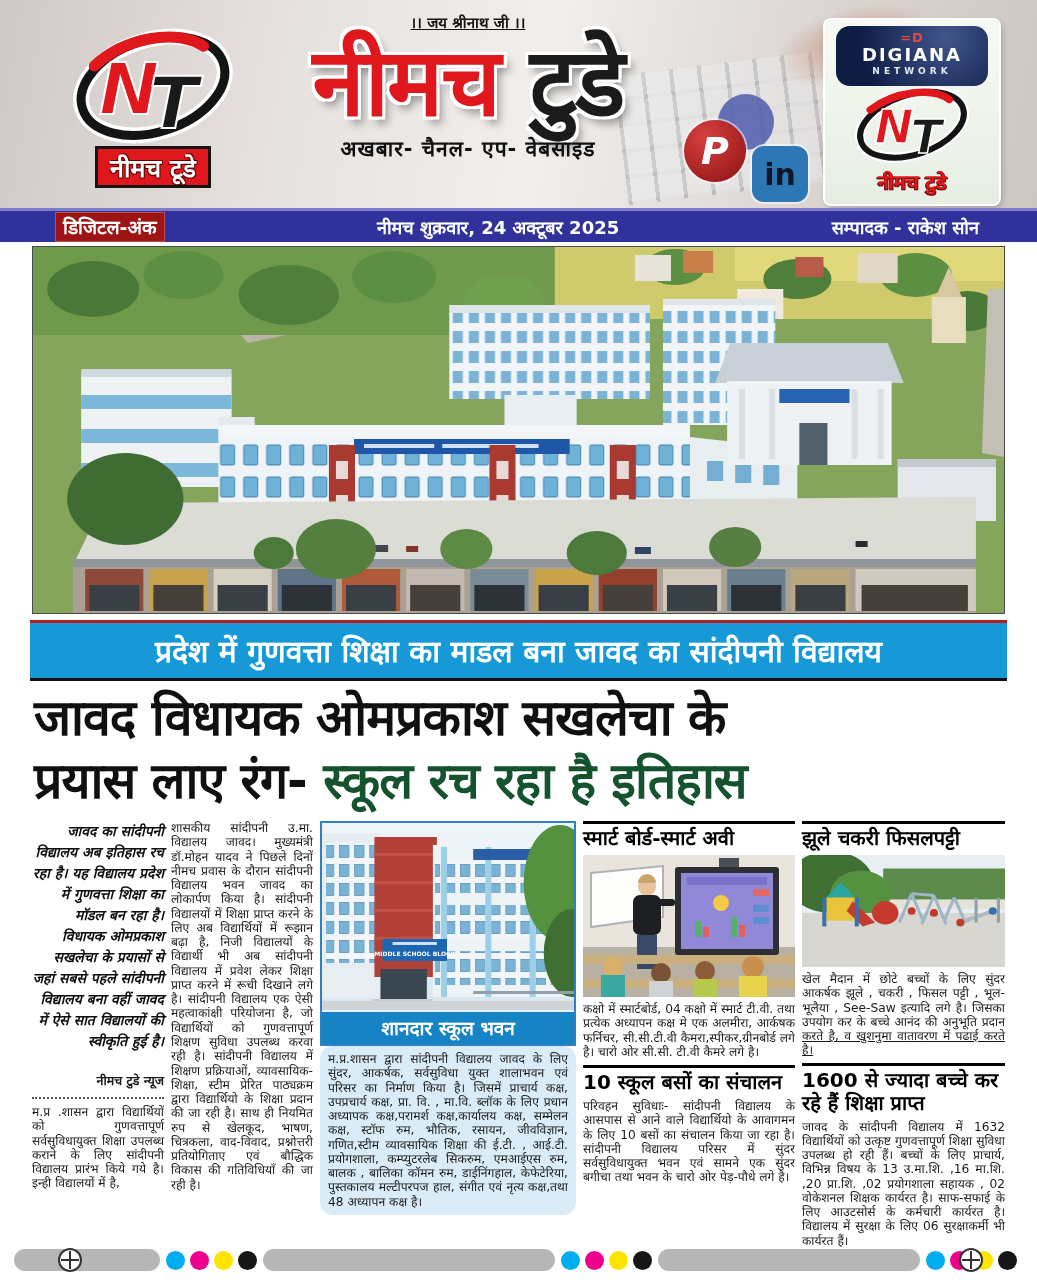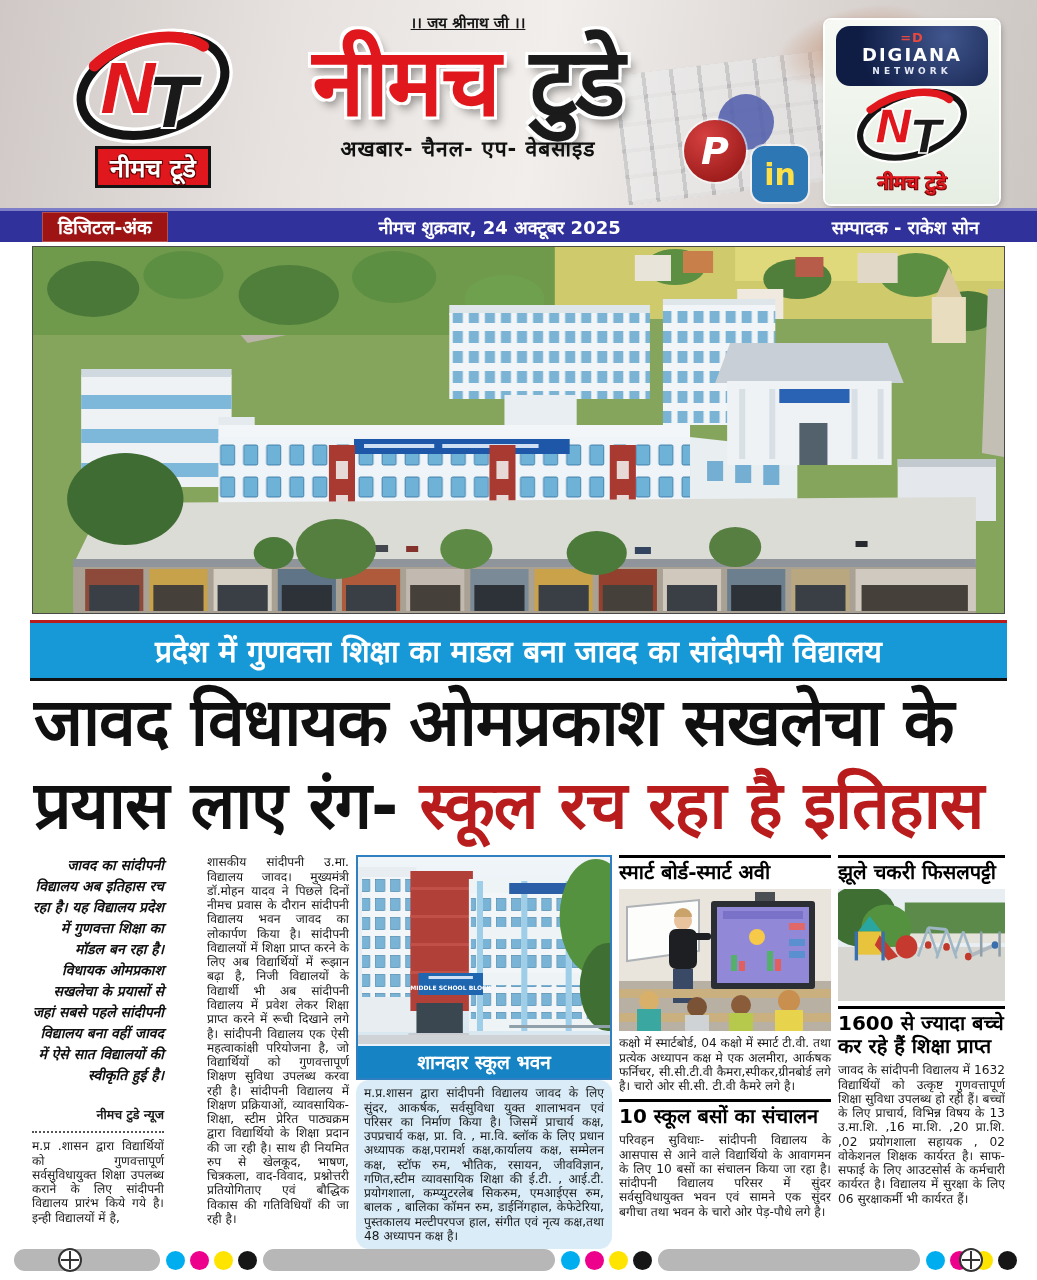--- a/index.html
+++ b/index.html
@@ -26,52 +26,52 @@
   .mast-line{font-size:94px;font-weight:800;line-height:1.08;white-space:nowrap;letter-spacing:-2px;}
   .mast-red{color:#e0181e;text-shadow:-3px -3px 0 #fff,3px -3px 0 #fff,-3px 3px 0 #fff,3px 3px 0 #fff,5px 7px 8px rgba(40,40,40,.45);}
   .mast-black{color:#1b1b1b;text-shadow:-3px -3px 0 #fff,3px -3px 0 #fff,-3px 3px 0 #fff,3px 3px 0 #fff,5px 7px 8px rgba(40,40,40,.45);}
   .tagline{font-size:21px;font-weight:800;color:#101010;margin-top:0px;letter-spacing:1px;}
 
   .socials{position:absolute;left:684px;top:94px;width:140px;height:112px;}
   .circle-bg{position:absolute;left:34px;top:0;width:56px;height:56px;border-radius:50%;background:#5763ae;opacity:.9;}
   .pinterest{position:absolute;left:0;top:26px;width:62px;height:62px;border-radius:50%;
     background:radial-gradient(circle at 35% 28%,#d64040,#9e1d1c 75%);color:#fff;display:flex;align-items:center;justify-content:center;
     font-size:38px;font-weight:800;font-style:italic;box-shadow:0 0 0 2px rgba(255,255,255,.55);}
-  .linkedin{position:absolute;left:68px;top:52px;width:56px;height:56px;border-radius:12px;background:#2e77b5;color:#fde047;
+  .linkedin{position:absolute;left:68px;top:52px;width:56px;height:56px;border-radius:12px;background:#2e77b5;color:#0f172a;
     display:flex;align-items:center;justify-content:center;font-size:30px;font-weight:800;box-shadow:0 0 0 2px rgba(255,255,255,.55);}
 
   .rbox{position:absolute;right:38px;top:20px;width:174px;height:184px;border-radius:6px;text-align:center;padding-top:6px;box-sizing:border-box;
     background:linear-gradient(180deg,#f7faf4,#e6eee4);box-shadow:0 0 0 2px #ffffff,2px 3px 7px rgba(0,0,0,.3);}
   .digiana{width:152px;height:60px;margin:0 auto;border-radius:14px;position:relative;color:#fff;
     background:radial-gradient(circle at 72% 18%,#41568e,#0f1d45 72%);}
   .digiana .d{position:absolute;top:4px;left:0;right:0;font-size:13px;font-weight:800;color:#e8483e;letter-spacing:1px;}
   .digiana .name{position:absolute;top:18px;left:0;right:0;font-size:18px;font-weight:800;letter-spacing:2px;}
   .digiana .net{position:absolute;top:40px;left:0;right:0;font-size:9px;font-weight:bold;letter-spacing:4px;color:#e3e8f4;}
   .rbox .cap{color:#e0181e;font-weight:800;font-size:20px;margin-top:-4px;
     text-shadow:1px 1px 0 #6e0606,-1px 1px 0 #6e0606;}
 
   
   .dateline{display:flex;align-items:center;height:31px;background:#31319c;border-top:3px solid #7d7dc8;color:#fff;font-weight:bold;}
-  .edition{background:#9e1414;padding:2px 16px;margin-left:42px;font-size:19px;box-shadow:inset 0 0 0 1px rgba(255,255,255,.25);}
+  .edition{background:#9e1414;padding:2px 8px;margin-left:55px;font-size:19px;box-shadow:inset 0 0 0 1px rgba(255,255,255,.25);}
   .date{flex:1;text-align:center;font-size:18px;}
   .editor{margin-right:58px;font-size:18px;}
 
   
   .main-photo{margin:4px 32px 0;height:366px;border:1px solid #4a4a4a;position:relative;overflow:hidden;background:#9db36f;}
   .main-photo svg,.pframe svg,.ph svg{display:block;width:100%;height:100%;}
 
   
   .banner{margin:6px 30px 0;background:#1699d6;border-top:3px solid #b91c1c;border-bottom:3px solid #101010;
     color:#fff;font-weight:800;text-align:center;font-size:30px;padding:7px 0;}
-  .headline{margin:0 34px 0;color:#101010;font-weight:800;font-size:66px;line-height:1.26;white-space:nowrap;letter-spacing:-1px;}
-  .headline .red{color:#b91c1c;}
+  .headline{margin:6px 34px 0;color:#101010;font-weight:800;font-size:50px;line-height:1.26;white-space:nowrap;letter-spacing:-1px;}
+  .headline .red{color:#14532d;}
 
   
   .cols{display:flex;gap:7px;margin:8px 32px 0;align-items:flex-start;}
-  .c1{width:132px;}.c2{width:142px;margin-left:36px;}.c3{width:256px;}.c4{width:212px;}.c5{flex:1;}
+  .c1{width:132px;}.c2{width:142px;}.c3{width:256px;}.c4{width:212px;}.c5{flex:1;}
   .intro{font-style:italic;font-weight:bold;font-size:14px;line-height:1.5;text-align:right;color:#101010;}
   .byline{text-align:right;font-weight:bold;font-size:12.5px;margin-top:20px;}
   .dotrule{border-top:2px dotted #555;margin:8px 0 6px;}
   .body{font-size:12.2px;line-height:1.17;text-align:justify;color:#191919;}
   .pframe{border:2px solid #2f7fc1;}
   .c3 .ph3{height:187px;overflow:hidden;}
   .capbar{background:#1583c4;color:#fff;text-align:center;font-weight:800;font-size:19px;padding:3px 0;border-top:2px solid #e9f2fa;}
   .c3 .body{background:#d9ecf7;padding:6px 8px;border-radius:13px;}
   .h-rule{border-top:3px solid #000;margin:0 0 3px;}
   .col-head{font-weight:800;font-size:20px;color:#000;line-height:1.15;margin:1px 0 5px;}
@@ -414,20 +414,21 @@
           </g>
           <circle cx="108" cy="58" r="4" fill="#c0392b"></circle>
             <circle cx="130" cy="60" r="4" fill="#c0392b"></circle>
           <line x1="156" y1="70" x2="188" y2="58" stroke="#b0b8bf" stroke-width="4"></line>
           <circle cx="156" cy="70" r="4" fill="#c0392b"></circle>
             <circle cx="188" cy="58" r="4" fill="#3a6fae"></circle>
           <rect x="170" y="44" width="3" height="26" fill="#8fa0aa"></rect>
             <rect x="192" y="44" width="3" height="26" fill="#8fa0aa"></rect>
         </svg>
       </div>
+      <div class="body"><span>खेल मैदान में छोटे बच्चों के लिए सुंदर आकर्षक झूले , चकरी , फिसल पट्टी , भूल-भूलैया , See-Saw इत्यादि लगे है। जिसका उपयोग कर के बच्चे आनंद की अनुभूति प्रदान </span><span class="u">करते है, व खुशनुमा वातावरण में पढाई करते है।</span></div>
       <div class="h-rule" style="margin-top:5px;"></div>
       <div class="col-head">1600 से ज्यादा बच्चे कर रहे हैं शिक्षा प्राप्त</div>
       <div class="body">जावद के सांदीपनी विद्यालय में 1632 विद्यार्थियों को उत्कृष्ट गुणवत्तापूर्ण शिक्षा सुविधा उपलब्ध हो रही हैं। बच्चों के लिए प्राचार्य, विभिन्न विषय के 13 उ.मा.शि. ,16 मा.शि. ,20 प्रा.शि. ,02 प्रयोगशाला सहायक , 02 वोकेशनल शिक्षक कार्यरत है। साफ-सफाई के लिए आउटसोर्स के कर्मचारी कार्यरत है। विद्यालय में सुरक्षा के लिए 06 सुरक्षाकर्मी भी कार्यरत हैं।</div>
     </div>
   </div>
 
   <div class="regs">
     <div class="gbar b1">
         <div class="cross cr-l"></div>
       </div>

